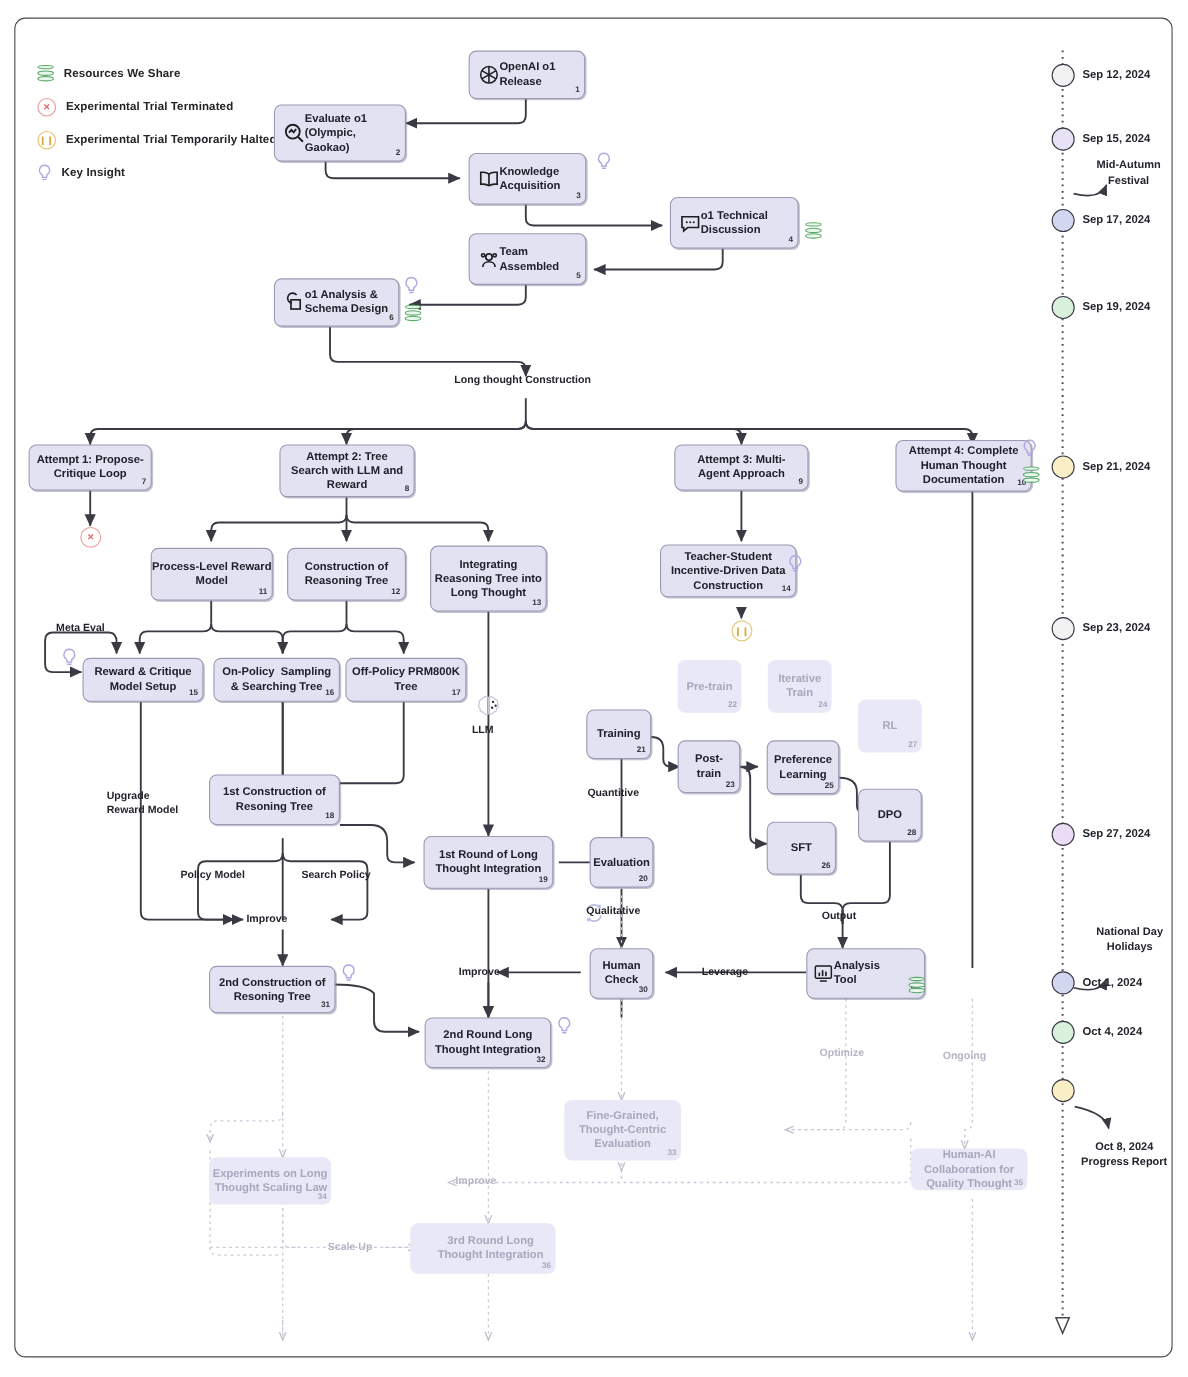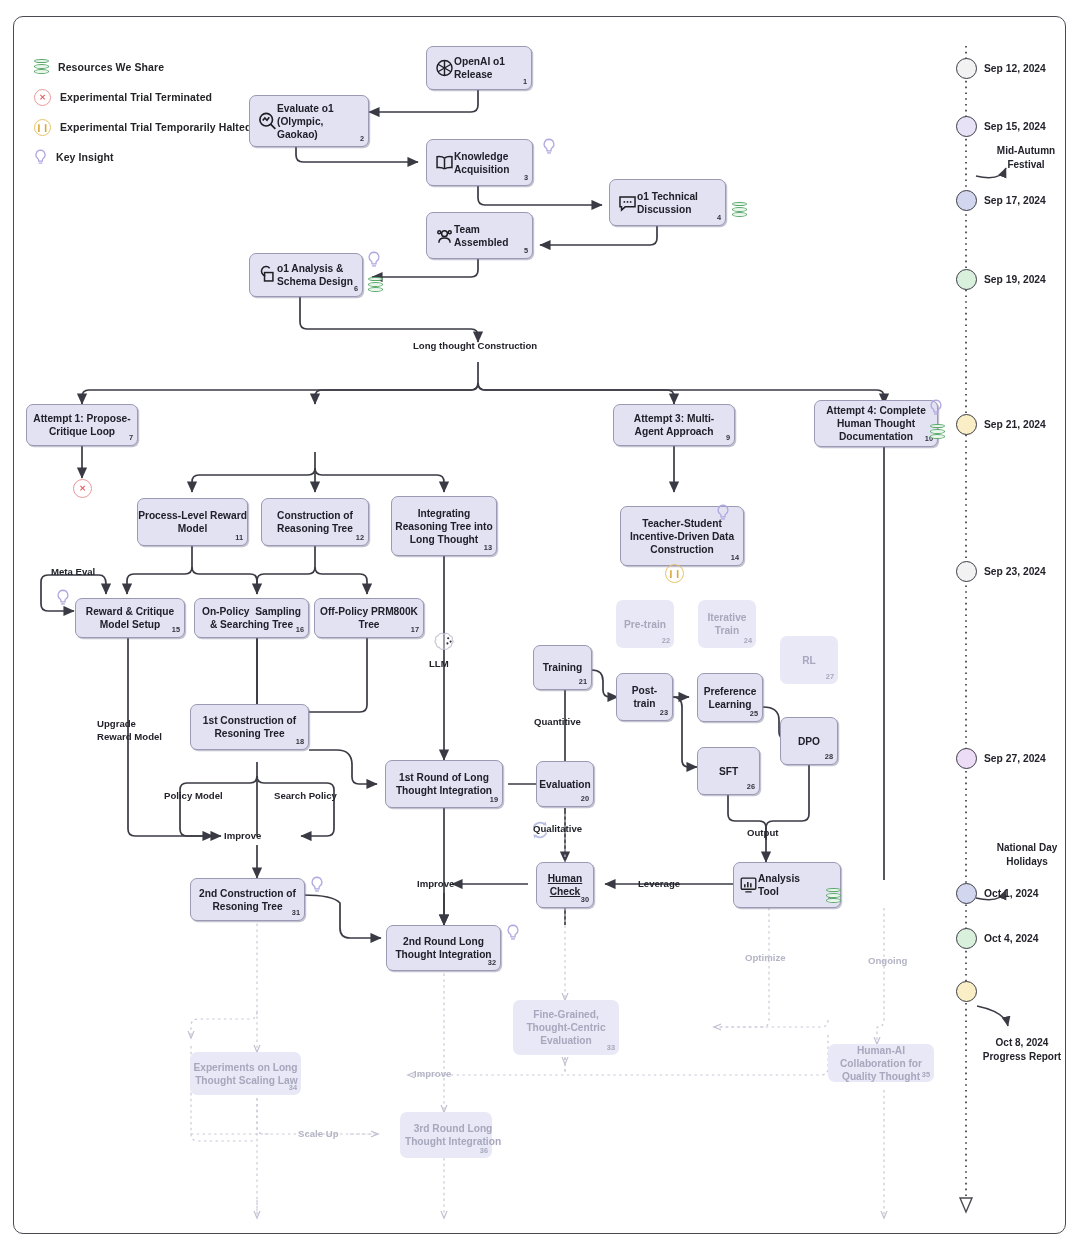--- a/index.html
+++ b/index.html
@@ -345,20 +345,26 @@
 
   <div class="lab" style="left:413px;top:340px;">Long thought Construction</div>
 
   <div class="node" style="left:26px;top:404px;width:112px;height:42px;">
     <span class="txt" style="white-space: pre;">Attempt 1: Propose-
 Critique Loop</span>
     <span class="num">7</span>
   </div>
   <div class="ring" style="position:absolute;left:73px;top:479px;width:19px;height:19px;">✕</div>
 
+  <div class="node" style="left:254px;top:404px;width:123px;height:48px;">
+    <span class="txt" style="white-space: pre;">Attempt 2: Tree
+Search with LLM and
+Reward</span>
+    <span class="num">8</span>
+  </div>
   <div class="node" style="left:613px;top:404px;width:122px;height:42px;">
     <span class="txt" style="white-space: pre;">Attempt 3: Multi-
 Agent Approach</span>
     <span class="num">9</span>
   </div>
   <div class="node" style="left:814px;top:400px;width:124px;height:47px;">
     <span class="txt" style="white-space: pre;">Attempt 4: Complete
 Human Thought
 Documentation</span>
     <span class="num">10</span>
@@ -384,21 +390,21 @@
     <span class="txt" style="white-space: pre;">Construction of
 Reasoning Tree</span>
     <span class="num">12</span>
   </div>
   <div class="node" style="left:391px;top:496px;width:106px;height:60px;">
     <span class="txt" style="white-space: pre;">Integrating
 Reasoning Tree into
 Long Thought</span>
     <span class="num">13</span>
   </div>
-  <div class="node" style="left:620px;top:495px;width:124px;height:60px;margin-top:11px;">
+  <div class="node" style="left:600px;top:495px;width:124px;height:48px;">
     <span class="txt" style="white-space: pre;">Teacher-Student
 Incentive-Driven Data
 Construction</span>
     <span class="num">14</span>
   </div>
   <div class="badge" style="left:716px;top:504px;">
     <svg width="14" height="18" viewBox="0 0 13 17">
         <path d="M6.5 1.2a4.6 4.6 0 0 0-2.7 8.3c.5.4.8.9.8 1.5v1.2h3.8v-1.2c0-.6.3-1.1.8-1.5A4.6 4.6 0 0 0 6.5 1.2z" fill="none" stroke="#b0a8e0" stroke-width="1.25"></path>
         <path d="M4.7 14.1h3.6" stroke="#b0a8e0" stroke-width="1.25" fill="none"></path>
       </svg>
@@ -531,21 +537,21 @@
 Tool</span>
     <span class="num">29</span>
   </div>
   <div class="badge db-icon" style="left:826px;top:888px;">
       <i></i>
       <i></i>
       <i></i>
     </div>
   <div class="lab" style="left:638px;top:878px;">Leverage</div>
   <div class="node" style="left:536px;top:862px;width:58px;height:46px;">
-    <span class="txt" style="white-space: pre; text-decoration: underline;">Human
+    <span class="txt" style="white-space: pre;">Human
 Check</span>
     <span class="num">30</span>
   </div>
   <div class="lab" style="left:417px;top:878px;">Improve</div>
 
   <div class="node" style="left:190px;top:878px;width:115px;height:43px;">
     <span class="txt" style="white-space: pre;">2nd Construction of
 Resoning Tree</span>
     <span class="num">31</span>
   </div>
@@ -561,42 +567,42 @@
     <span class="num">32</span>
   </div>
   <div class="badge" style="left:506px;top:924px;">
     <svg width="14" height="18" viewBox="0 0 13 17">
         <path d="M6.5 1.2a4.6 4.6 0 0 0-2.7 8.3c.5.4.8.9.8 1.5v1.2h3.8v-1.2c0-.6.3-1.1.8-1.5A4.6 4.6 0 0 0 6.5 1.2z" fill="none" stroke="#b0a8e0" stroke-width="1.25"></path>
         <path d="M4.7 14.1h3.6" stroke="#b0a8e0" stroke-width="1.25" fill="none"></path>
       </svg>
   </div>
 
   <div class="lab ghost" style="left:745px;top:952px;">Optimize</div>
-  <div class="lab ghost" style="left:857px;top:955px;margin-left:11px;">Ongoing</div>
+  <div class="lab ghost" style="left:857px;top:955px;">Ongoing</div>
 
   <div class="node ghost" style="left:513px;top:1000px;width:106px;height:55px;">
     <span class="txt" style="white-space: pre;">Fine-Grained,
 Thought-Centric
 Evaluation</span>
     <span class="num">33</span>
   </div>
   <div class="node ghost" style="left:190px;top:1052px;width:111px;height:43px;text-align:right;">
     <span class="txt" style="white-space: pre;">Experiments on Long
 Thought Scaling Law</span>
     <span class="num">34</span>
   </div>
   <div class="node ghost" style="left:828px;top:1044px;width:106px;height:38px;">
     <span class="txt" style="white-space: pre;">Human-AI
 Collaboration for
 Quality Thought</span>
     <span class="num">35</span>
   </div>
   <div class="lab ghost" style="left:414px;top:1068px;">Improve</div>
   <div class="lab ghost" style="left:298px;top:1128px;">Scale Up</div>
-  <div class="node ghost" style="left:400px;top:1112px;width:92px;height:46px;padding-left:20px;">
+  <div class="node ghost" style="left:373px;top:1112px;width:132px;height:46px;padding-left:20px;">
     <span class="txt" style="white-space: pre;">3rd Round Long
 Thought Integration</span>
     <span class="num">36</span>
   </div>
 
   <div class="tl-dot" style="left:956px;top:58px;background:#f2f2f2;"></div>
   <div class="tl-lab" style="left:984px;top:63px;">Sep 12, 2024</div>
 
   <div class="tl-dot" style="left:956px;top:116px;background:#e8e2f7;"></div>
   <div class="tl-lab" style="left:984px;top:121px;">Sep 15, 2024</div>

